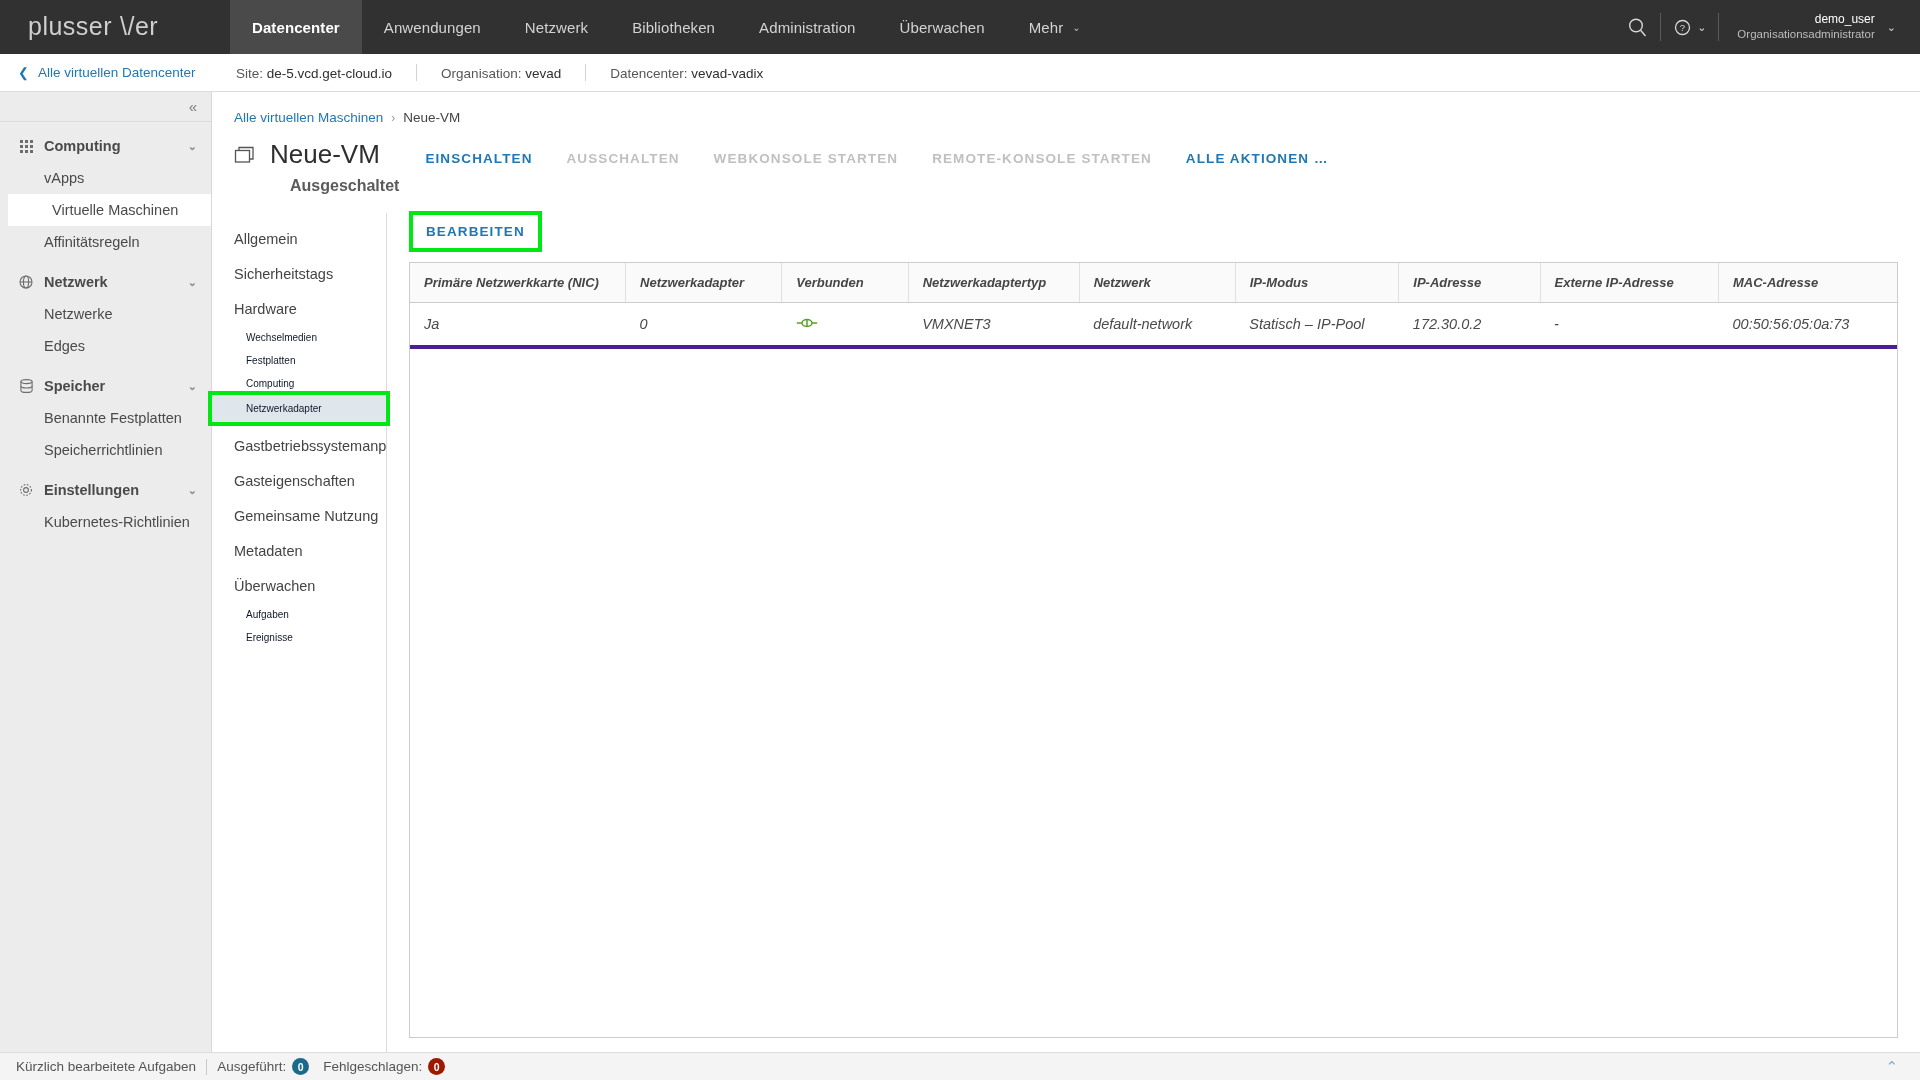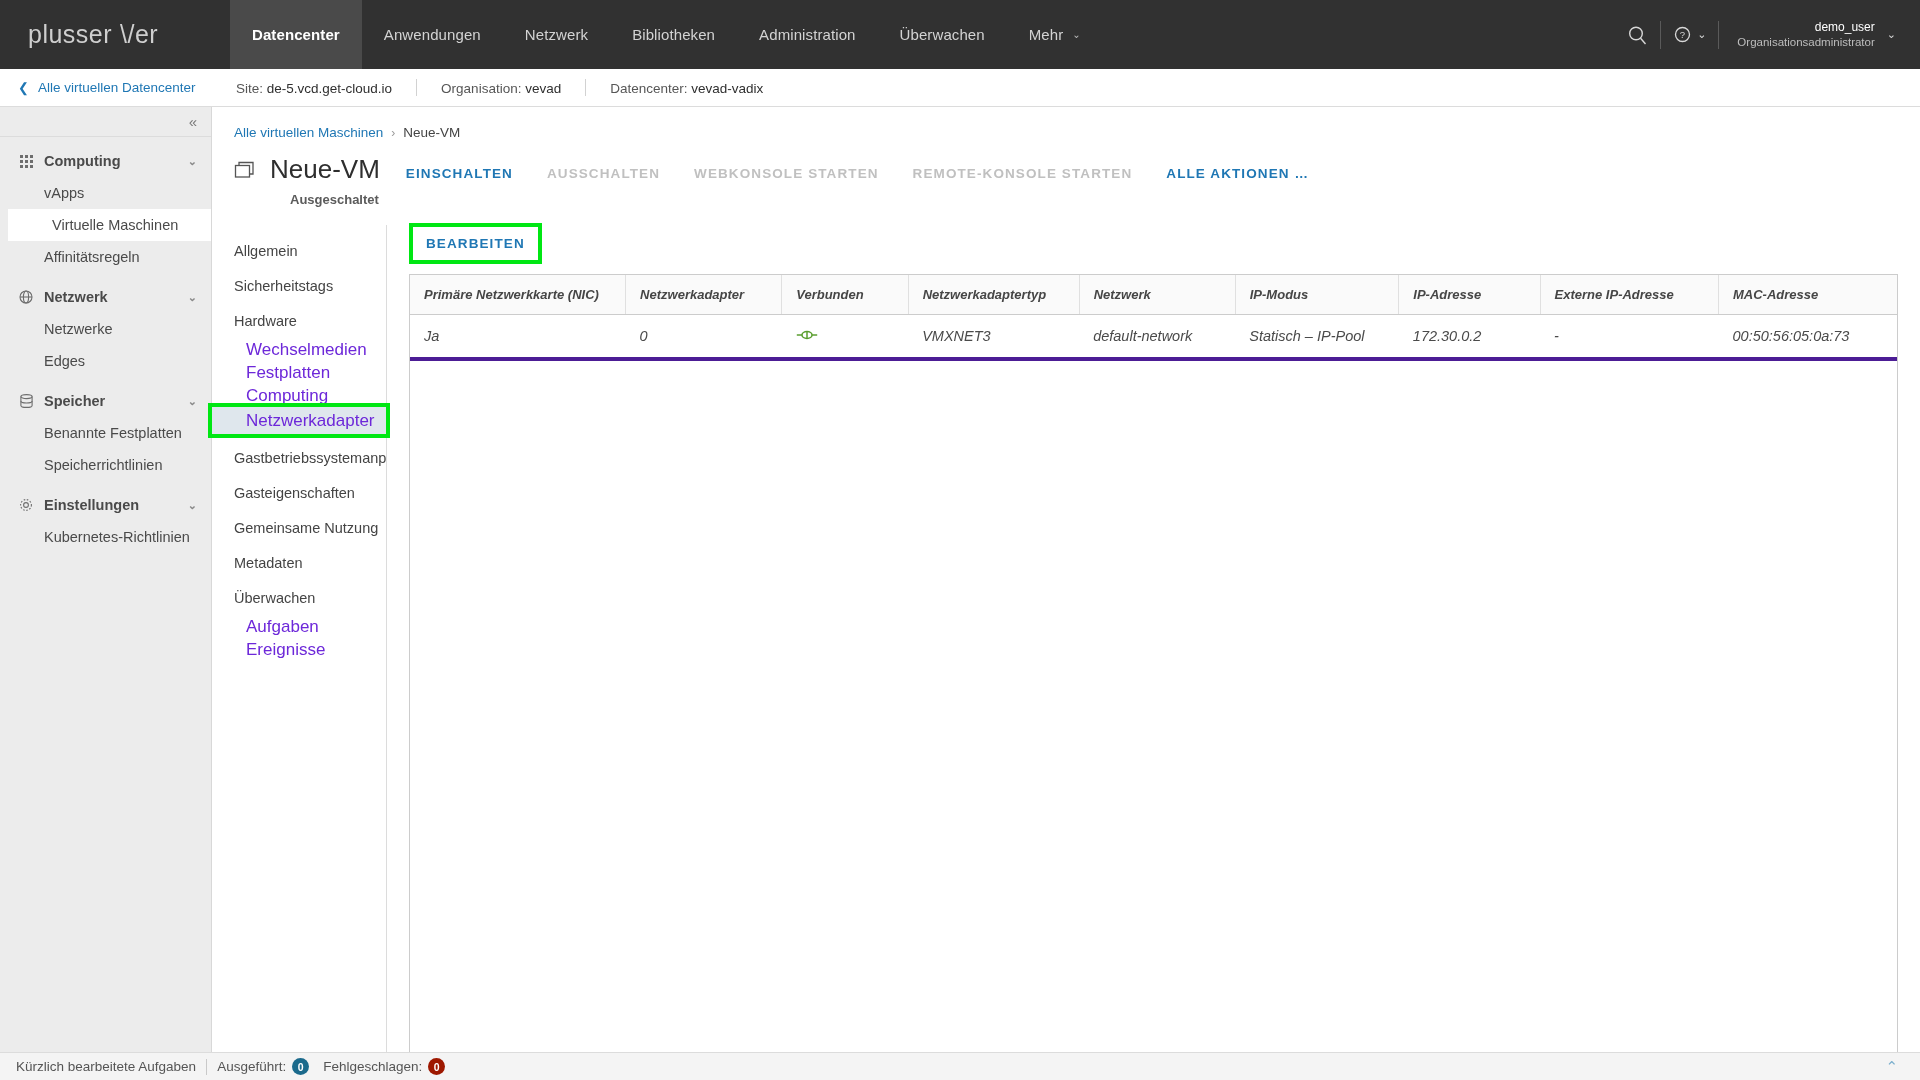--- a/index.html
+++ b/index.html
@@ -5,21 +5,21 @@
   * { box-sizing: border-box; margin: 0; padding: 0; }
   html, body {
     width: 1920px; height: 1080px;
     font-family: "Liberation Sans", sans-serif;
     background: #fff; color: #565656;
     overflow: hidden;
   }
 
   
   .topbar {
-    height: 69px; background: #313131; display: flex; align-items: stretch;
+    height: 54px; background: #313131; display: flex; align-items: stretch;
     position: relative;
   }
   .brand {
     width: 230px; display: flex; align-items: center; padding-left: 28px;
   }
   .brand svg { display: block; }
   .nav { display: flex; align-items: stretch; }
   .nav-item {
     display: flex; align-items: center; padding: 17px 22px;
     color: #d3d3d3; font-size: 15px; letter-spacing: .1px; cursor: pointer;
@@ -88,40 +88,40 @@
   .content { flex: 1; background: #fff; display: flex; flex-direction: column; min-width: 0;}
   .crumbs { padding: 18px 0 0 22px; font-size: 13.5px; display: flex; align-items: center; gap: 8px;}
   .crumbs a { color: #1f77b4; text-decoration: none; cursor: pointer; }
   .crumbs .sep { color: #9a9a9a; font-size: 12px;}
   .crumbs .cur { color: #444; }
 
   .vmhead { display: flex; align-items: flex-start; padding: 16px 0 0 22px; }
   .vmicon { width: 26px; height: 26px; margin: 4px 10px 0 0; color: #555; }
   .vmtitle-col { margin-right: 26px; }
   .vmtitle { font-size: 26px; color: #2e2e2e; font-weight: normal; line-height: 1; }
-  .vmstate { font-size: 13px; color: #5b5b5b; font-weight: bold; margin-top: 10px; margin-left: 20px;}
+  .vmstate { font-size: 16px; color: #5b5b5b; font-weight: bold; margin-top: 10px; margin-left: 20px;}
   .vmactions { display: flex; align-items: center; gap: 34px; padding-top: 10px; }
   .vmaction {
     font-size: 13.5px; font-weight: bold; letter-spacing: 1.1px;
     color: #1f77b4; cursor: pointer; white-space: nowrap;
   }
   .vmaction.disabled { color: #c0c0c0; cursor: default; }
 
   .body-split { display: flex; flex: 1; min-height: 0; padding-top: 18px; }
 
   
   .vmnav {
     width: 175px; flex: 0 0 175px; border-right: 1px solid #dcdcdc;
     padding: 8px 0 0 0; position: relative;
   }
   .vmnav-item {
     height: 35px; display: flex; align-items: center; padding-left: 22px;
     font-size: 14.5px; color: #444; cursor: pointer; position: relative;
   }
-  .vmnav-item.sub { padding-left: 34px; height: 23px; font-size: 17px; color: #6d28d9;}
+  .vmnav-item.sub { padding-left: 34px; height: 23px; font-size: 10px; color: #0f172a;}
   .vmnav-item.group { color: #444; }
   .vmnav-item.truncate { overflow: hidden; white-space: nowrap; }
   .vmnav-item.selected { background: #dfe7ed; }
   .hl-green { outline: 4px solid #00e713; outline-offset: 0; }
 
   
   .panel { flex: 1; min-width: 0; padding: 0 22px 0 22px; display: flex; flex-direction: column;}
   .edit-wrap { padding: 2px 0 14px 4px; }
   .edit-btn {
     display: inline-block; padding: 9px 13px; font-size: 13.5px; font-weight: bold;

